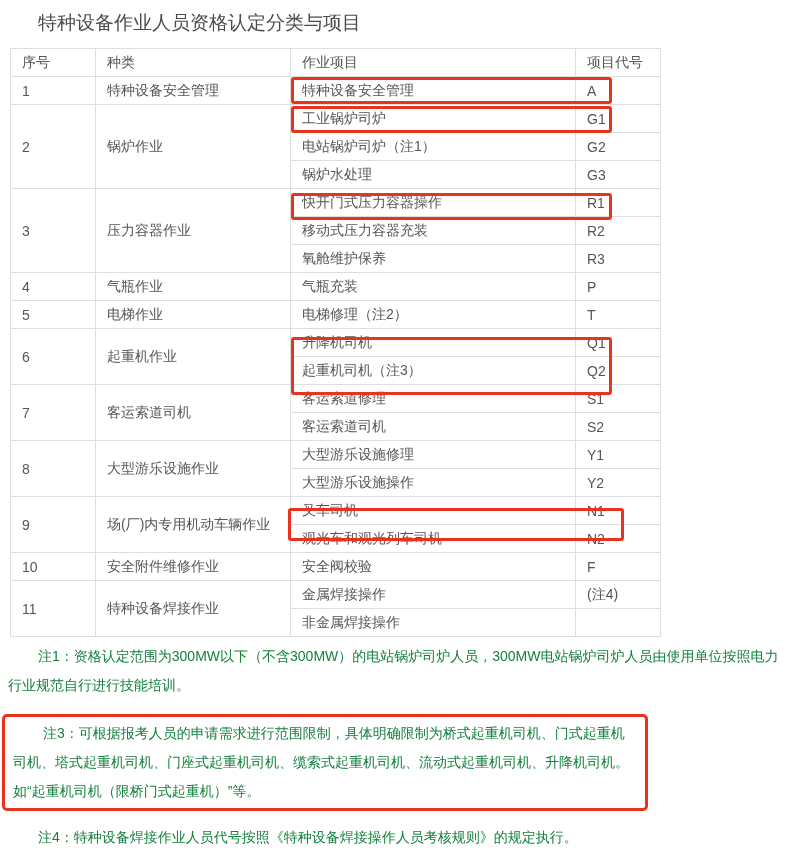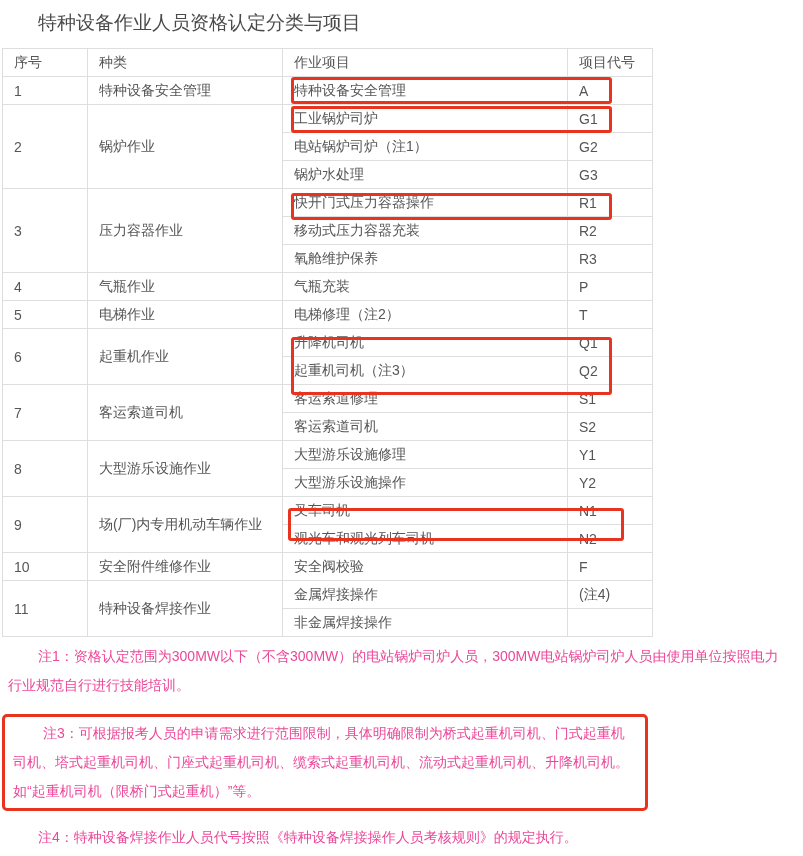--- a/index.html
+++ b/index.html
@@ -12,21 +12,21 @@
     position: relative;
     overflow: hidden;
   }
   .page-title {
     margin: 13px 0 0 38px;
     font-size: 19px;
     line-height: 20px;
     color: #4a4a4a;
   }
   table.qual-table {
-    margin: 15px 0 0 2px;
+    margin: 15px 0 0 10px;
     border-collapse: collapse;
     table-layout: fixed;
     width: 650px;
   }
   .qual-table th, .qual-table td {
     border: 1px solid #dedede;
     font-size: 14px;
     font-weight: normal;
     text-align: left;
     vertical-align: middle;
@@ -36,21 +36,21 @@
     white-space: nowrap;
     overflow: hidden;
   }
   .notes { margin: 5px 0 0 0; }
   .note {
     font-size: 14px;
     line-height: 29px;
     margin: 0 0 12px 0;
     padding: 0 14px 0 8px;
     text-indent: 30px;
-    color: #ec4899;
+    color: #15803d;
   }
   .note-hl {
     border: 3px solid var(--hl, #e8331f);
     border-radius: 5px;
     margin: 14px 0 12px 2px;
     padding: 2px 0;
     width: 646px;
   }
   .note-hl .note { margin: 0; }
   

